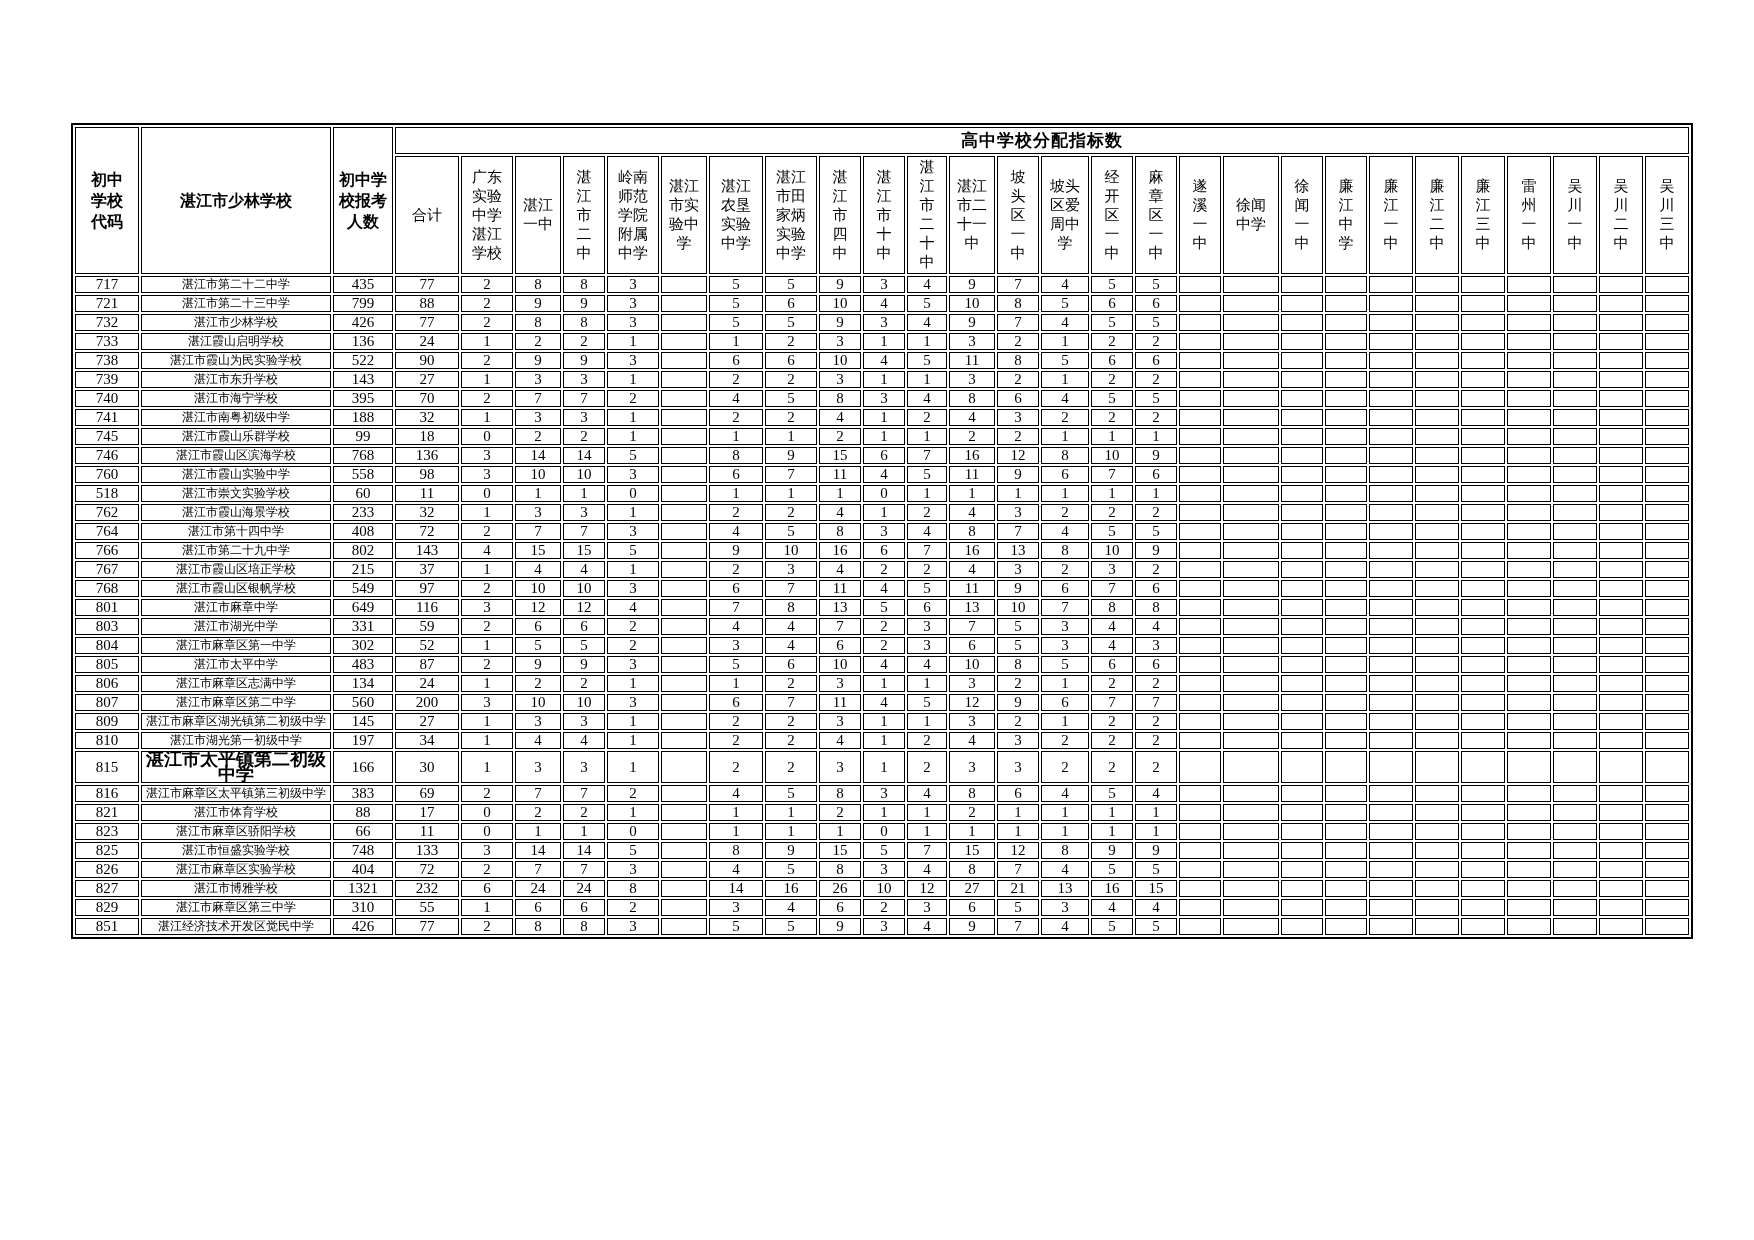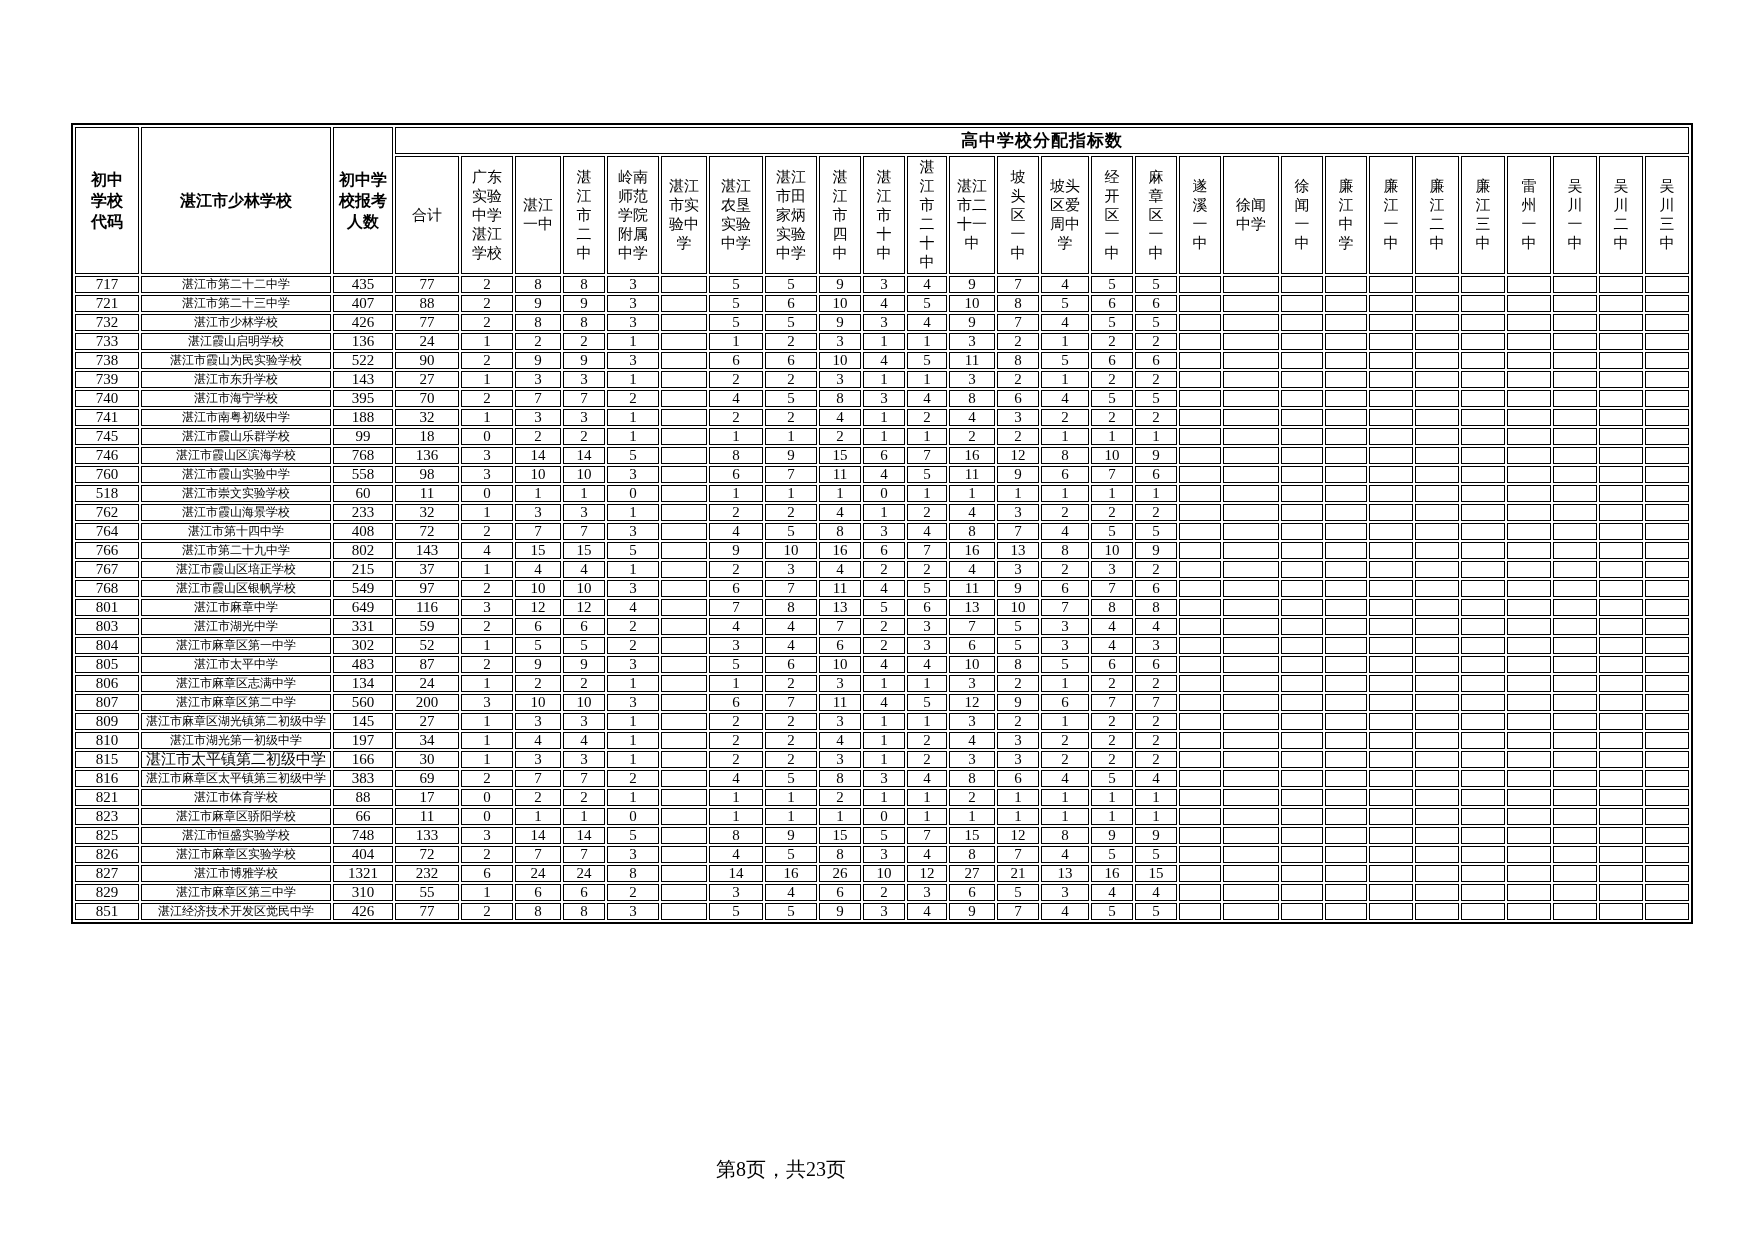--- a/index.html
+++ b/index.html
@@ -8,21 +8,21 @@
   table{position:absolute;left:71px;top:123px;border-collapse:separate;
         border-spacing:2px;border:2px solid #000;table-layout:fixed;}
   th,td{border:1.5px solid #000;box-sizing:border-box;padding:0;margin:0;
         text-align:center;vertical-align:middle;overflow:hidden;background:#fff;}
   thead tr.r1 th{height:27px;}
   th.band{font-weight:bold;font-size:17px;letter-spacing:1px;}
   th.sch{height:118px;font-size:15px;line-height:19px;white-space:pre-line;font-weight:normal;}
   th.lh{font-size:16px;line-height:21px;white-space:pre-line;font-weight:bold;}
   tbody td{height:16px;font-size:15px;line-height:15px;}
   td.name{font-size:12px;}
-  td.name.mid{font-size:15px;}
+  td.name.mid{font-size:18px;font-weight:bold;}
   td.name.tiny{font-size:12px;}
   .footer{position:absolute;top:1156px;left:0;width:1562px;text-align:center;
           font-size:20px;}
 </style>
 </head>
 <body>
 
 <div class="page">
   <table id="alloc-table">
       <colgroup>
@@ -212,21 +212,21 @@
           <td></td>
           <td></td>
           <td></td>
           <td></td>
           <td></td>
           <td></td>
         </tr>
         <tr>
           <td class="code">721</td>
           <td class="name">湛江市第二十三中学</td>
-          <td>407</td>
+          <td>799</td>
           <td>88</td>
           <td>2</td>
           <td>9</td>
           <td>9</td>
           <td>3</td>
           <td></td>
           <td>5</td>
           <td>6</td>
           <td>10</td>
           <td>4</td>
@@ -1267,14 +1267,13 @@
           <td></td>
           <td></td>
           <td></td>
           <td></td>
           <td></td>
           <td></td>
           <td></td>
         </tr>
       </tbody>
     </table>
-  <div class="footer">第8页，共23页</div>
 </div>
 
 </body></html>

